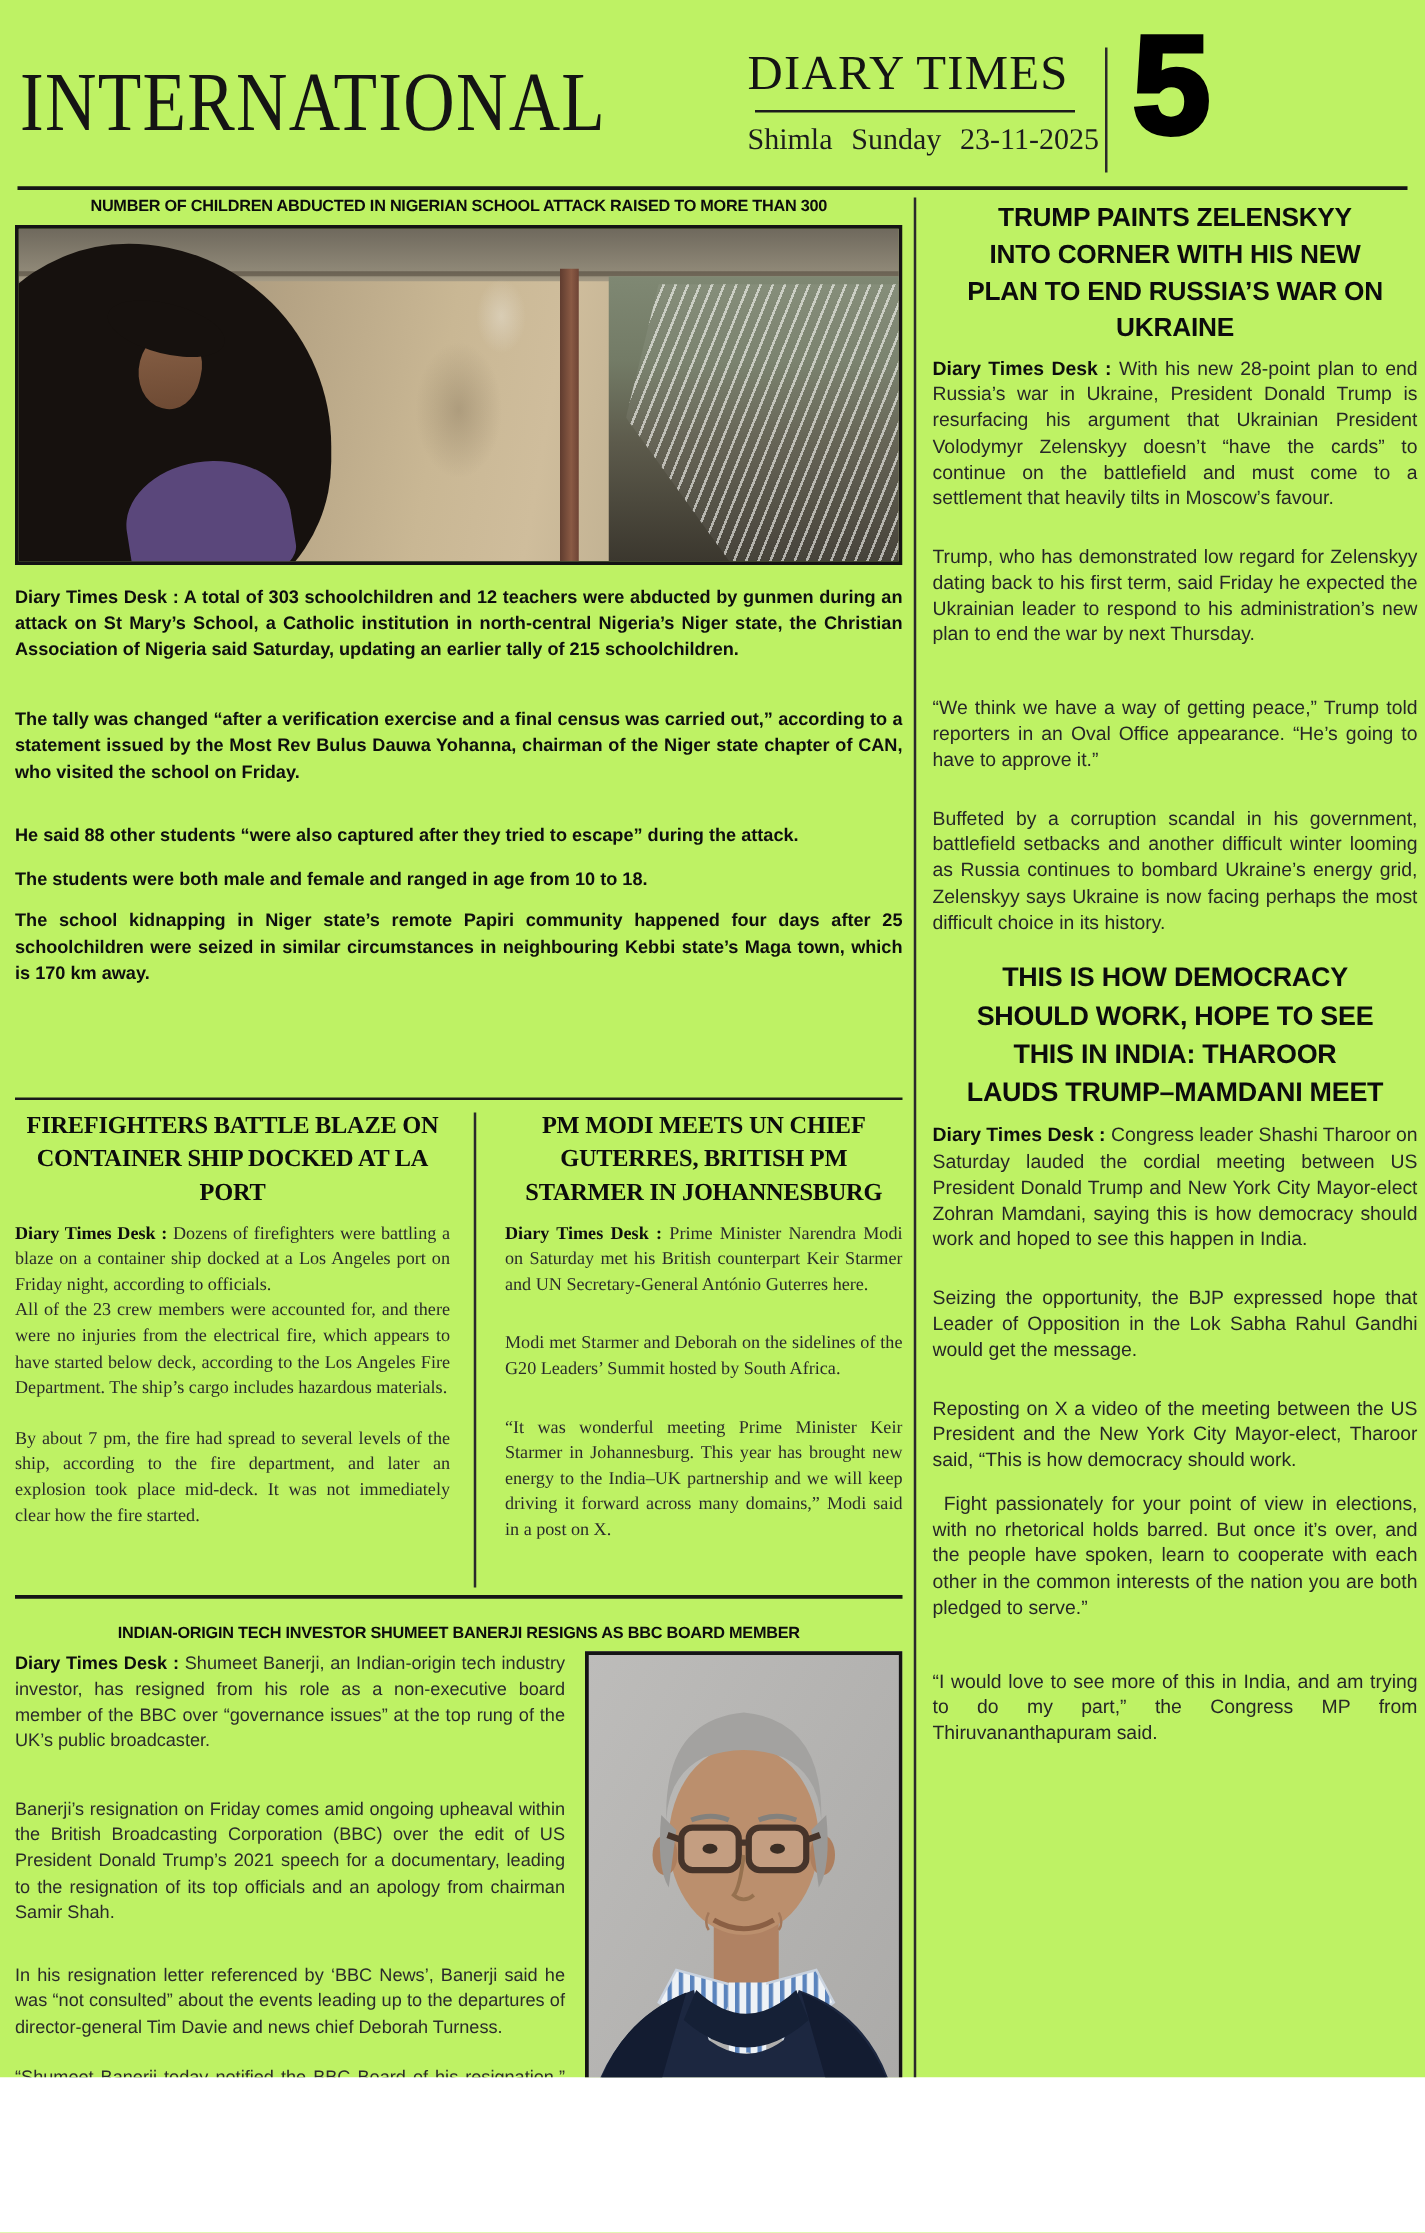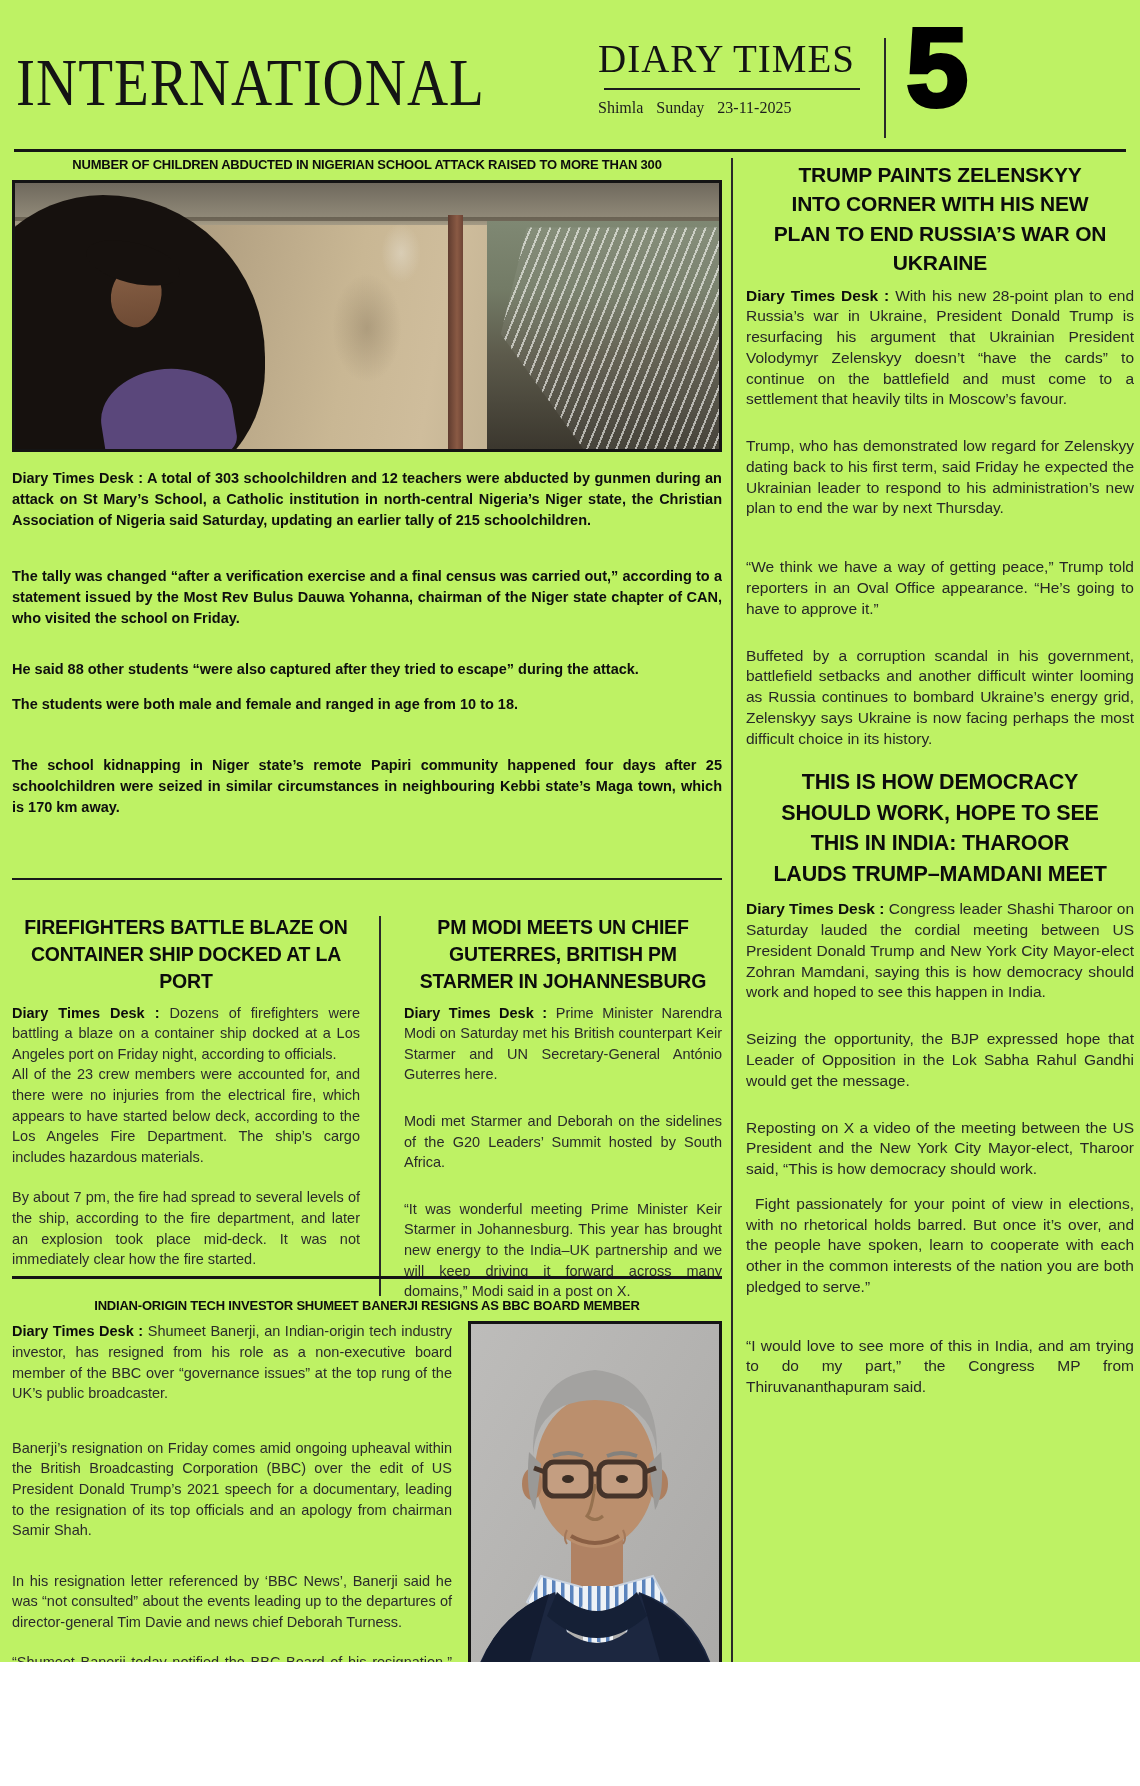--- a/index.html
+++ b/index.html
@@ -7,21 +7,21 @@
         font-family:"Liberation Sans",sans-serif;color:#111;}
 
   
   .intl{position:absolute;left:16px;top:44px;font-family:"Liberation Serif",serif;
         font-size:57px;font-weight:500;letter-spacing:1px;color:#141414;
         transform:scaleY(1.18);transform-origin:left top;white-space:nowrap;}
   .masthead{position:absolute;left:598px;top:36px;width:268px;text-align:left;}
   .masthead .title{font-family:"Liberation Serif",serif;font-size:39px;color:#141414;
         letter-spacing:1px;white-space:nowrap;}
   .masthead .mrule{height:2px;background:#1c1c1c;margin:7px 6px 9px 6px;}
-  .masthead .dateline{font-family:"Liberation Serif",serif;font-size:16px;color:#1d1d1d;
+  .masthead .dateline{font-family:"Liberation Serif",serif;font-size:24px;color:#1d1d1d;
         word-spacing:9px;white-space:nowrap;}
   .head-vline{position:absolute;left:884px;top:38px;width:2px;height:100px;background:#2a2a2a;}
   .pagenum{position:absolute;left:906px;top:6px;font-size:112px;line-height:1.1;
         font-weight:900;color:#000;-webkit-text-stroke:4px #000;letter-spacing:0;}
   .toprule{position:absolute;left:14px;top:149px;width:1112px;height:3px;background:#151515;}
 
   
   .main{position:absolute;left:12px;top:156px;width:710px;height:1606px;}
   .coldiv{position:absolute;left:731px;top:158px;width:2px;height:1602px;background:#2a2a2a;}
   .side{position:absolute;left:746px;top:160px;width:388px;height:1600px;overflow:hidden;}
@@ -33,27 +33,27 @@
   .hl-side{font-size:21px;line-height:1.4;max-width:334px;margin:0 auto 8px auto;}
   .hl-side2{font-size:21.5px;line-height:1.42;max-width:334px;margin:18px auto 10px auto;}
 
   
   .b-bold{font-size:14.5px;font-weight:700;line-height:1.45;text-align:justify;color:#0e0e0e;margin:0;}
   .b-reg{font-size:14.5px;line-height:1.42;text-align:justify;color:#2b2b2b;margin:0;}
   .side .b-reg{font-size:15.5px;line-height:1.34;color:#272727;}
   .desk{font-weight:700;color:#0d0d0d;}
   .indent8{text-indent:9px;}  .mb14{margin-bottom:14px;}
   .mb20{margin-bottom:20px;} .mb26{margin-bottom:26px;}
-  .mb28{margin-bottom:40px;}.mb30{margin-bottom:30px;} .mb34{margin-bottom:34px;}
+  .mb28{margin-bottom:12px;}.mb30{margin-bottom:30px;} .mb34{margin-bottom:34px;}
   .mb38{margin-bottom:38px;}
 
   
   .sec-nigeria{position:absolute;top:0;left:0;width:710px;height:716px;overflow:hidden;}
   .rule-a{position:absolute;top:722px;left:0;width:710px;height:2px;background:#1a1a1a;}
-  .twocol{position:absolute;top:758px;left:0;width:710px;height:386px;overflow:hidden;}
+  .twocol{position:absolute;top:732px;left:0;width:710px;height:386px;overflow:hidden;font-family:Liberation Serif, serif;}
   .twocol .col-l{position:absolute;left:0;top:0;width:348px;}
   .twocol .col-r{position:absolute;left:392px;top:0;width:318px;}
   .twocol .subdiv{position:absolute;left:367px;top:2px;width:2px;height:380px;background:#2a2a2a;}
   .rule-b{position:absolute;top:1120px;left:0;width:710px;height:3px;background:#151515;}
   .sec-banerji{position:absolute;top:1130px;left:0;width:710px;height:476px;overflow:hidden;margin-top:11px;}
   .ban-flex{display:flex;justify-content:space-between;}
   .ban-txt{width:440px;}
 
   
   .photo1{position:relative;width:704px;height:266px;border:3px solid #141414;overflow:hidden;

